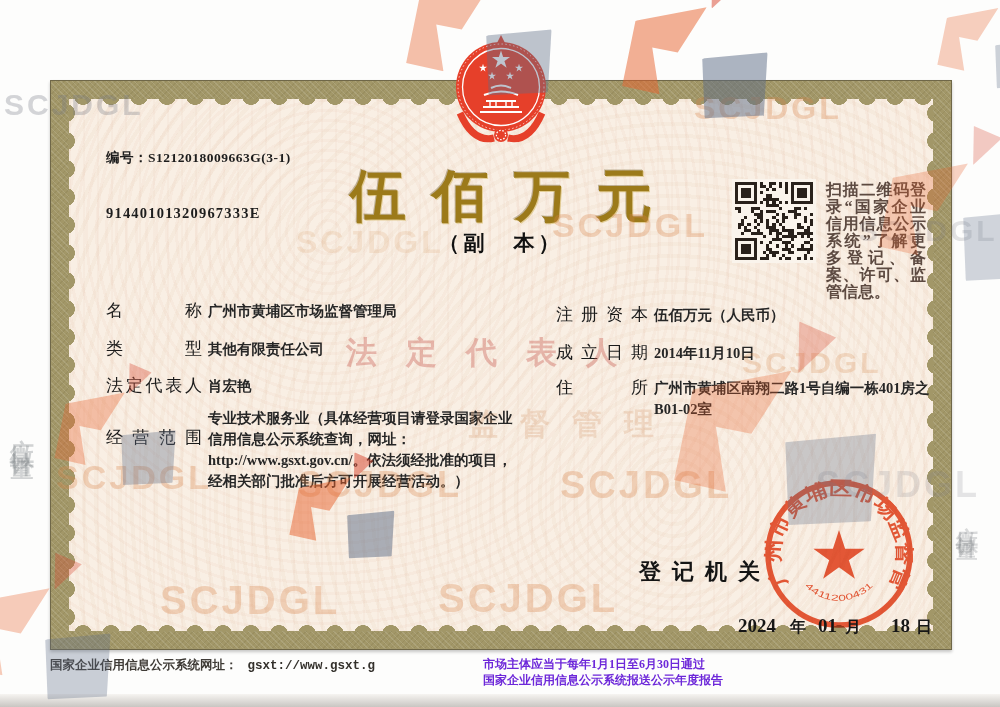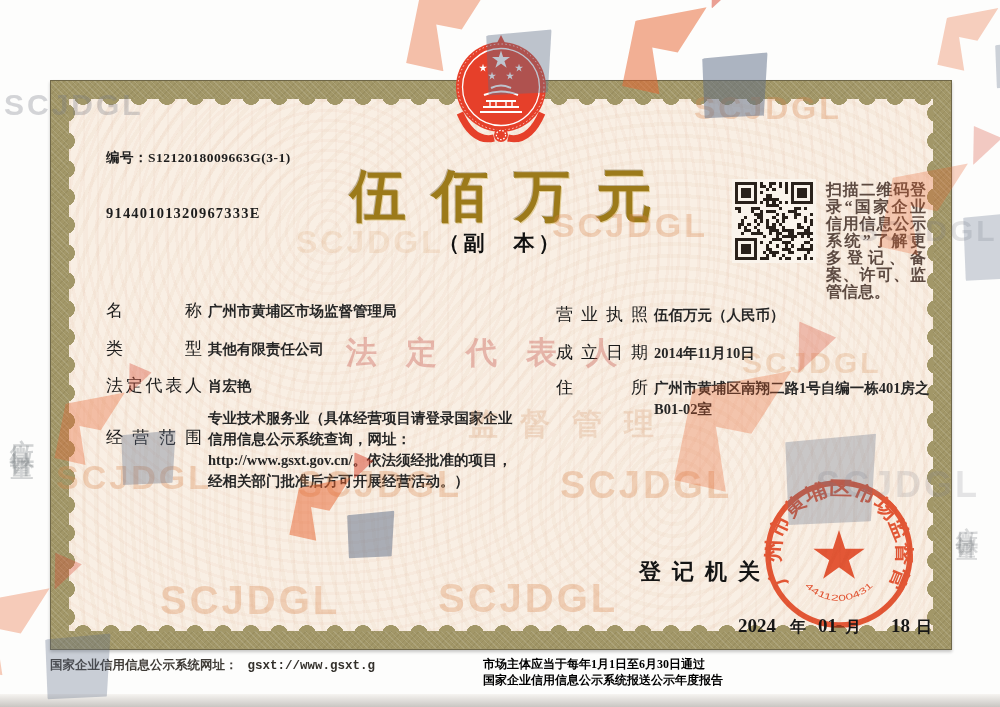--- a/index.html
+++ b/index.html
@@ -65,21 +65,21 @@
   .date-row{left:687px;top:534px;display:flex;align-items:baseline;z-index:5;color:#161616;}
   .date-row .num{font-size:19px;font-weight:700;}
   .date-row .unit{font-size:16px;font-weight:700;}
   .g1{margin-right:14px;} .g2{margin-right:12px;} .g3{margin-right:8px;}
   .g4{margin-right:30px;} .g5{margin-right:6px;}
   .emblem{left:402px;top:-46px;width:96px;height:128px;z-index:4;}
   
   .footer-left{position:absolute;left:50px;top:657px;font-size:12.5px;font-weight:700;color:#3f3b36;}
   .footer-left .url{font-family:"Liberation Mono",monospace;font-size:12.5px;margin-left:10px;color:#33302b;}
   .footer-center{position:absolute;left:483px;top:656px;font-size:12px;line-height:16px;
-      font-weight:700;color:#000000;}
+      font-weight:700;color:#6d28d9;}
   .footer-right{position:absolute;left:795px;top:660px;font-size:13px;letter-spacing:1.5px;
       font-weight:700;color:#3e3a35;}
   .scan-edge{position:absolute;left:0;right:0;bottom:0;height:13px;
       background:linear-gradient(#f6f4f1,#c9c6c2);}
   
   .wm-layer{position:absolute;inset:0;z-index:9;pointer-events:none;}
   .wm{position:absolute;font-family:"Liberation Sans",sans-serif;font-weight:700;white-space:nowrap;}
   .wm-code{color:rgba(214,130,70,.30);letter-spacing:3px;}
   #w1{left:4px;top:88px;font-size:30px;color:rgba(115,120,130,.30);}
   #w2{left:694px;top:90px;font-size:32px;}
@@ -444,21 +444,21 @@
 
     <span class="abs flabel lw pos-n-l">名称</span>
     <span class="abs fvalue pos-n-v">广州市黄埔区市场监督管理局</span>
     <span class="abs flabel lw pos-t-l">类型</span>
     <span class="abs fvalue pos-t-v">其他有限责任公司</span>
     <span class="abs flabel lw pos-f-l">法定代表人</span>
     <span class="abs fvalue pos-f-v">肖宏艳</span>
     <span class="abs flabel lw pos-s-l">经营范围</span>
     <span class="abs fvalue pos-s-v">专业技术服务业（具体经营项目请登录国家企业信用信息公示系统查询，网址：http://www.gsxt.gov.cn/。依法须经批准的项目，经相关部门批准后方可开展经营活动。）</span>
 
-    <span class="abs flabel rw pos-c-l">营业执照</span>
+    <span class="abs flabel rw pos-c-l">注册资本</span>
     <span class="abs fvalue pos-c-v">伍佰万元（人民币）</span>
     <span class="abs flabel rw pos-d-l">成立日期</span>
     <span class="abs fvalue pos-d-v">2014年11月10日</span>
     <span class="abs flabel rw pos-a-l">住所</span>
     <span class="abs fvalue pos-a-v">广州市黄埔区南翔二路1号自编一栋401房之B01-02室</span>
 
     <div class="abs registrar">登记机关</div>
 
     <svg class="abs seal" viewBox="0 0 170 170">
       <defs>

